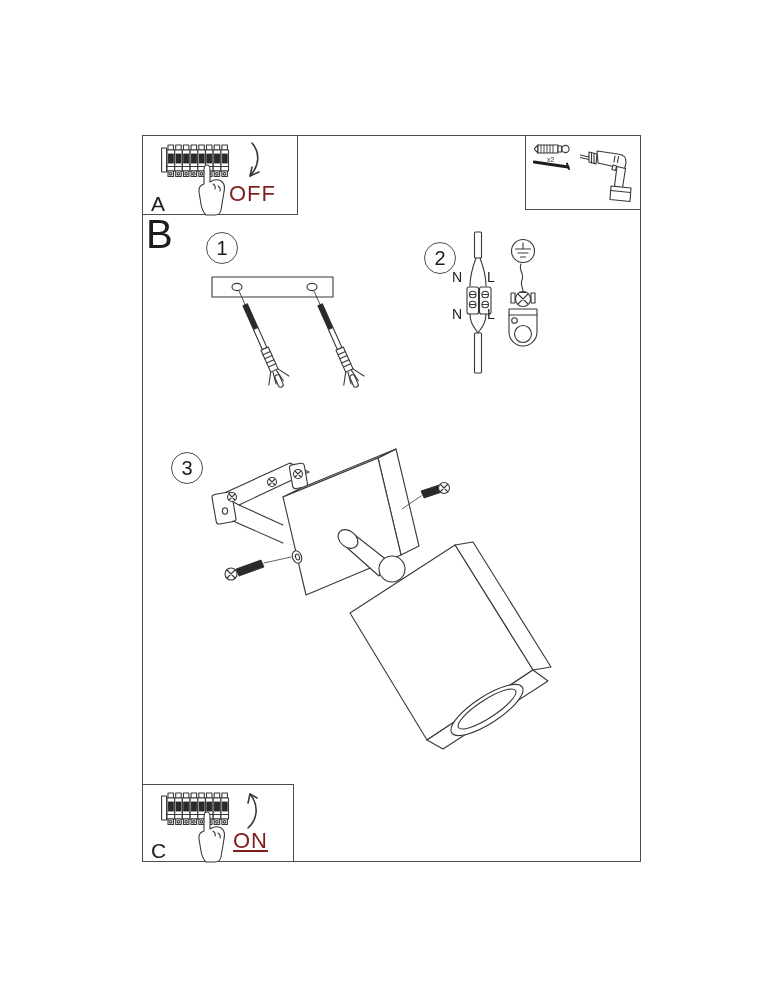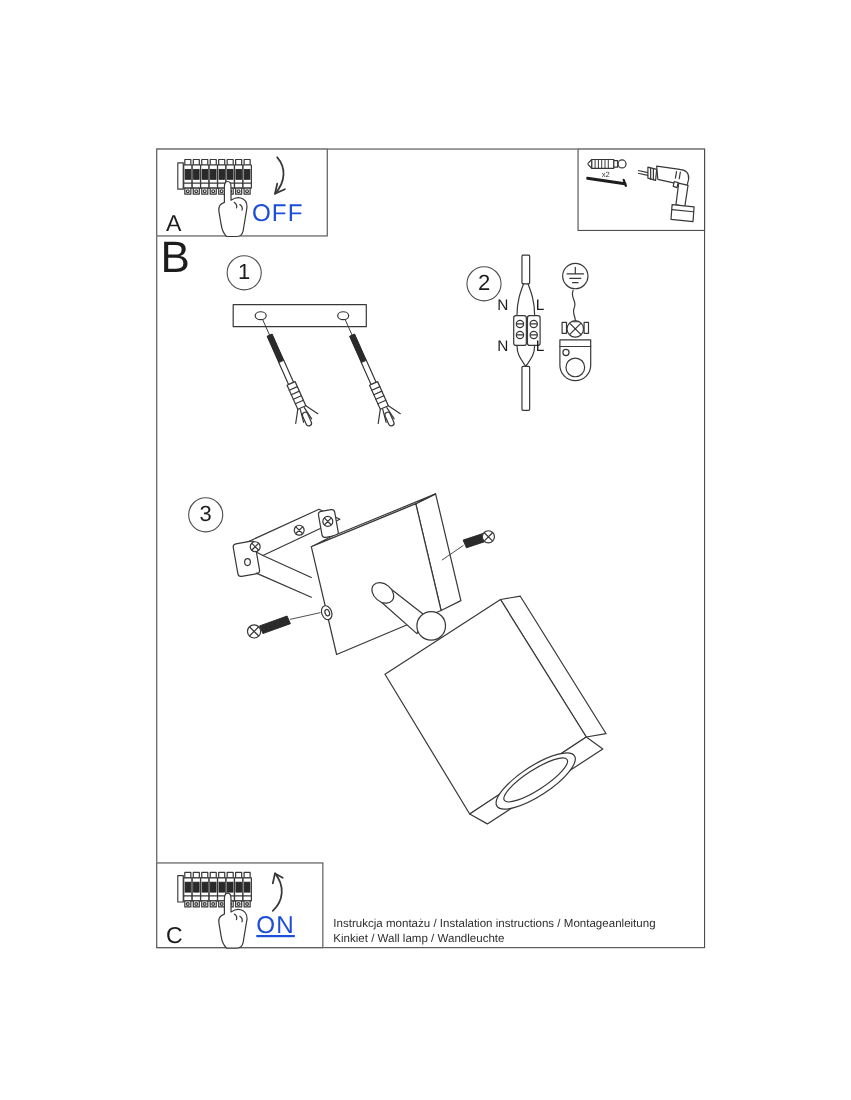--- a/index.html
+++ b/index.html
@@ -1,21 +1,21 @@
 <!DOCTYPE html>
 <html><head>
 <meta charset="utf-8">
 <style>
   html,body{margin:0;padding:0;background:#ffffff;}
   .page{position:relative;width:774px;height:1000px;background:#fff;overflow:hidden;
         font-family:"Liberation Sans", sans-serif;color:#222;}
   .abs{position:absolute;}
   .frame{position:absolute;border:1px solid #4d4d4d;background:#fff;box-sizing:border-box;}
   .corner-label{position:absolute;font-size:21px;color:#1c1c1c;}
-  .state-label{position:absolute;font-size:22px;color:#1d4ed8;letter-spacing:1px;}
+  .state-label{position:absolute;font-size:22px;color:#7f1d1d;letter-spacing:1px;}
   .section-label{position:absolute;font-size:40px;color:#1c1c1c;}
   .step-circle{position:absolute;width:30px;height:30px;border:1.3px solid #4d4d4d;border-radius:50%;
                display:flex;align-items:center;justify-content:center;font-size:20px;color:#1c1c1c;background:#fff;}
   .wire-label{position:absolute;font-size:14px;color:#1c1c1c;}
   .count-label{position:absolute;font-size:7px;color:#3a3a3a;}
   .footer{position:absolute;left:303px;top:834px;width:345px;font-size:10.5px;line-height:13px;color:#2e2e2e;}
   svg{display:block;}
   .ln{stroke:#383838;fill:none;stroke-width:1.1;stroke-linecap:round;stroke-linejoin:round;}
   .fw{stroke:#383838;fill:#ffffff;stroke-width:1.1;stroke-linejoin:round;}
   .fd{stroke:#222;fill:#2a2a2a;stroke-width:0.8;}
@@ -221,18 +221,14 @@
       <path class="ln" d="M24,20 q3,2 2,5 M29,22 q3,2 2,5"></path>
     </svg>
     <svg class="abs" style="left:92px;top:3px;" width="24" height="42" viewBox="0 0 24 42">
       <path class="ln" style="stroke-width:1.6" d="M13,40 C23,31 24,17 15,6"></path>
       <path class="ln" style="stroke-width:1.6" d="M15,6 L13,15 M15,6 L22,10"></path>
     </svg>
     <span class="state-label" style="left:90px;top:43px;text-decoration:underline;">ON</span>
     <span class="corner-label" style="left:8px;top:54px;">C</span>
   </div>
 
-  <div class="footer">
-    <div>Instrukcja montażu / Instalation instructions / Montageanleitung</div>
-    <div>Kinkiet  / Wall lamp / Wandleuchte</div>
-  </div>
 
 </div>
 
 </body></html>

